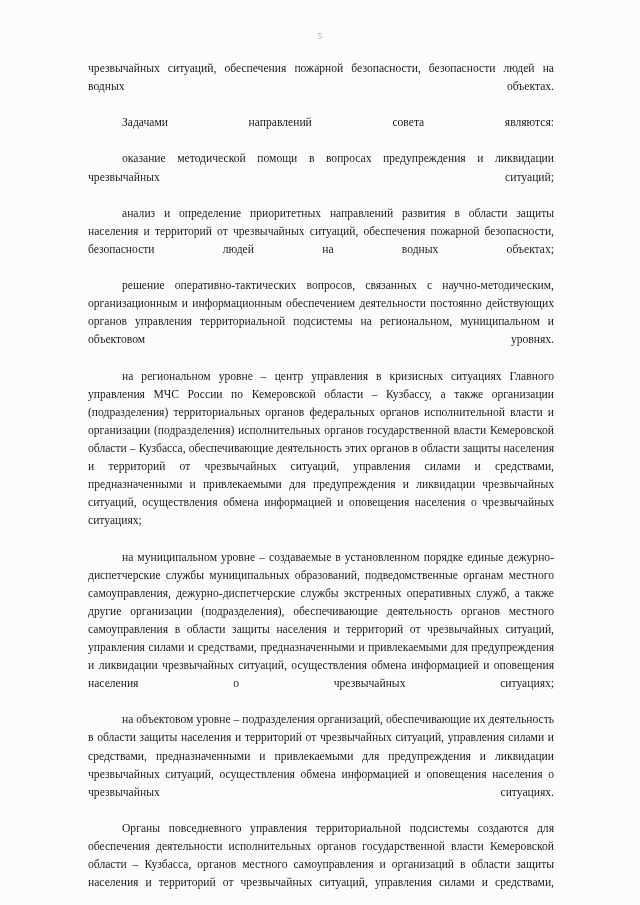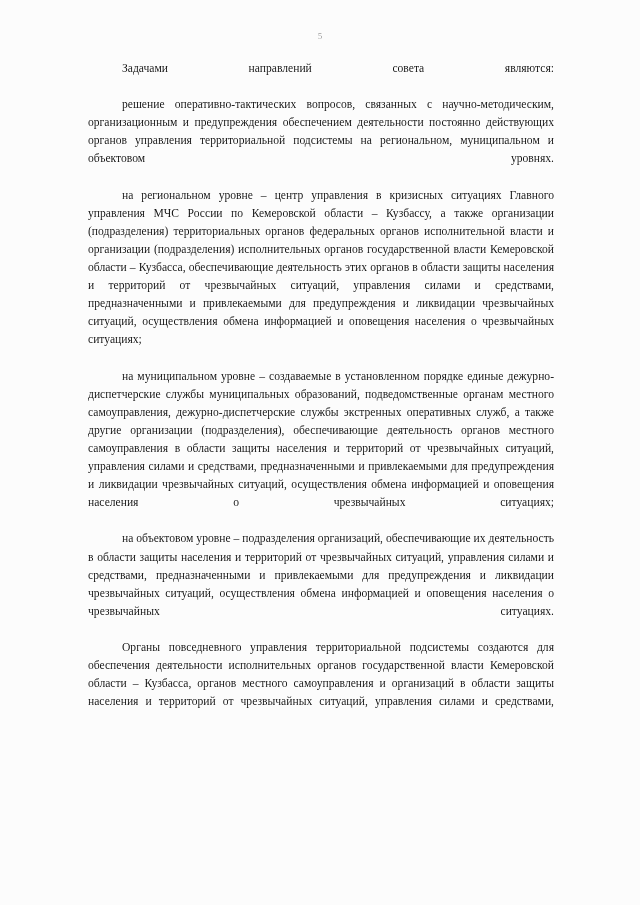--- a/index.html
+++ b/index.html
@@ -79,21 +79,24 @@
   }
 </style>
 </head>
 <body>
 
 <div class="page scan">
 
   <div class="page-number">5</div>
 
   <div class="body-text" id="body-text">
+      <p class="para"><span>чрезвычайных ситуаций, обеспечения пожарной безопасности, безопасности людей на водных объектах.</span></p>
       <p class="para indent"><span>Задачами направлений совета являются:</span></p>
-      <p class="para indent"><span>решение оперативно-тактических вопросов, связанных с научно-методическим, организационным и предупреждения обеспечением деятельности постоянно действующих органов управления территориальной подсистемы на региональном, муниципальном и объектовом уровнях.</span></p>
+      <p class="para indent"><span>оказание методической помощи в вопросах предупреждения и ликвидации чрезвычайных ситуаций;</span></p>
+      <p class="para indent"><span>анализ и определение приоритетных направлений развития в области защиты населения и территорий от чрезвычайных ситуаций, обеспечения пожарной безопасности, безопасности людей на водных объектах;</span></p>
+      <p class="para indent"><span>решение оперативно-тактических вопросов, связанных с научно-методическим, организационным и информационным обеспечением деятельности постоянно действующих органов управления территориальной подсистемы на региональном, муниципальном и объектовом уровнях.</span></p>
       <p class="para indent"><span>на региональном уровне – центр управления в кризисных ситуациях Главного управления МЧС России по Кемеровской области – Кузбассу, а также организации (подразделения) территориальных органов федеральных органов исполнительной власти и организации (подразделения) исполнительных органов государственной власти Кемеровской области – Кузбасса, обеспечивающие деятельность этих органов в области защиты населения и территорий от чрезвычайных ситуаций, управления силами и средствами, предназначенными и привлекаемыми для предупреждения и ликвидации чрезвычайных ситуаций, осуществления обмена информацией и оповещения населения о чрезвычайных ситуациях;</span></p>
       <p class="para indent"><span>на муниципальном уровне – создаваемые в установленном порядке единые дежурно-диспетчерские службы муниципальных образований, подведомственные органам местного самоуправления, дежурно-диспетчерские службы экстренных оперативных служб, а также другие организации (подразделения), обеспечивающие деятельность органов местного самоуправления в области защиты населения и территорий от чрезвычайных ситуаций, управления силами и средствами, предназначенными и привлекаемыми для предупреждения и ликвидации чрезвычайных ситуаций, осуществления обмена информацией и оповещения населения о чрезвычайных ситуациях;</span></p>
       <p class="para indent"><span>на объектовом уровне – подразделения организаций, обеспечивающие их деятельность в области защиты населения и территорий от чрезвычайных ситуаций, управления силами и средствами, предназначенными и привлекаемыми для предупреждения и ликвидации чрезвычайных ситуаций, осуществления обмена информацией и оповещения населения о чрезвычайных ситуациях.</span></p>
       <p class="para indent"><span>Органы повседневного управления территориальной подсистемы создаются для обеспечения деятельности исполнительных органов государственной власти Кемеровской области – Кузбасса, органов местного самоуправления и организаций в области защиты населения и территорий от чрезвычайных ситуаций, управления силами и средствами,</span></p>
     </div>
 
 </div>
 
 </body></html>

